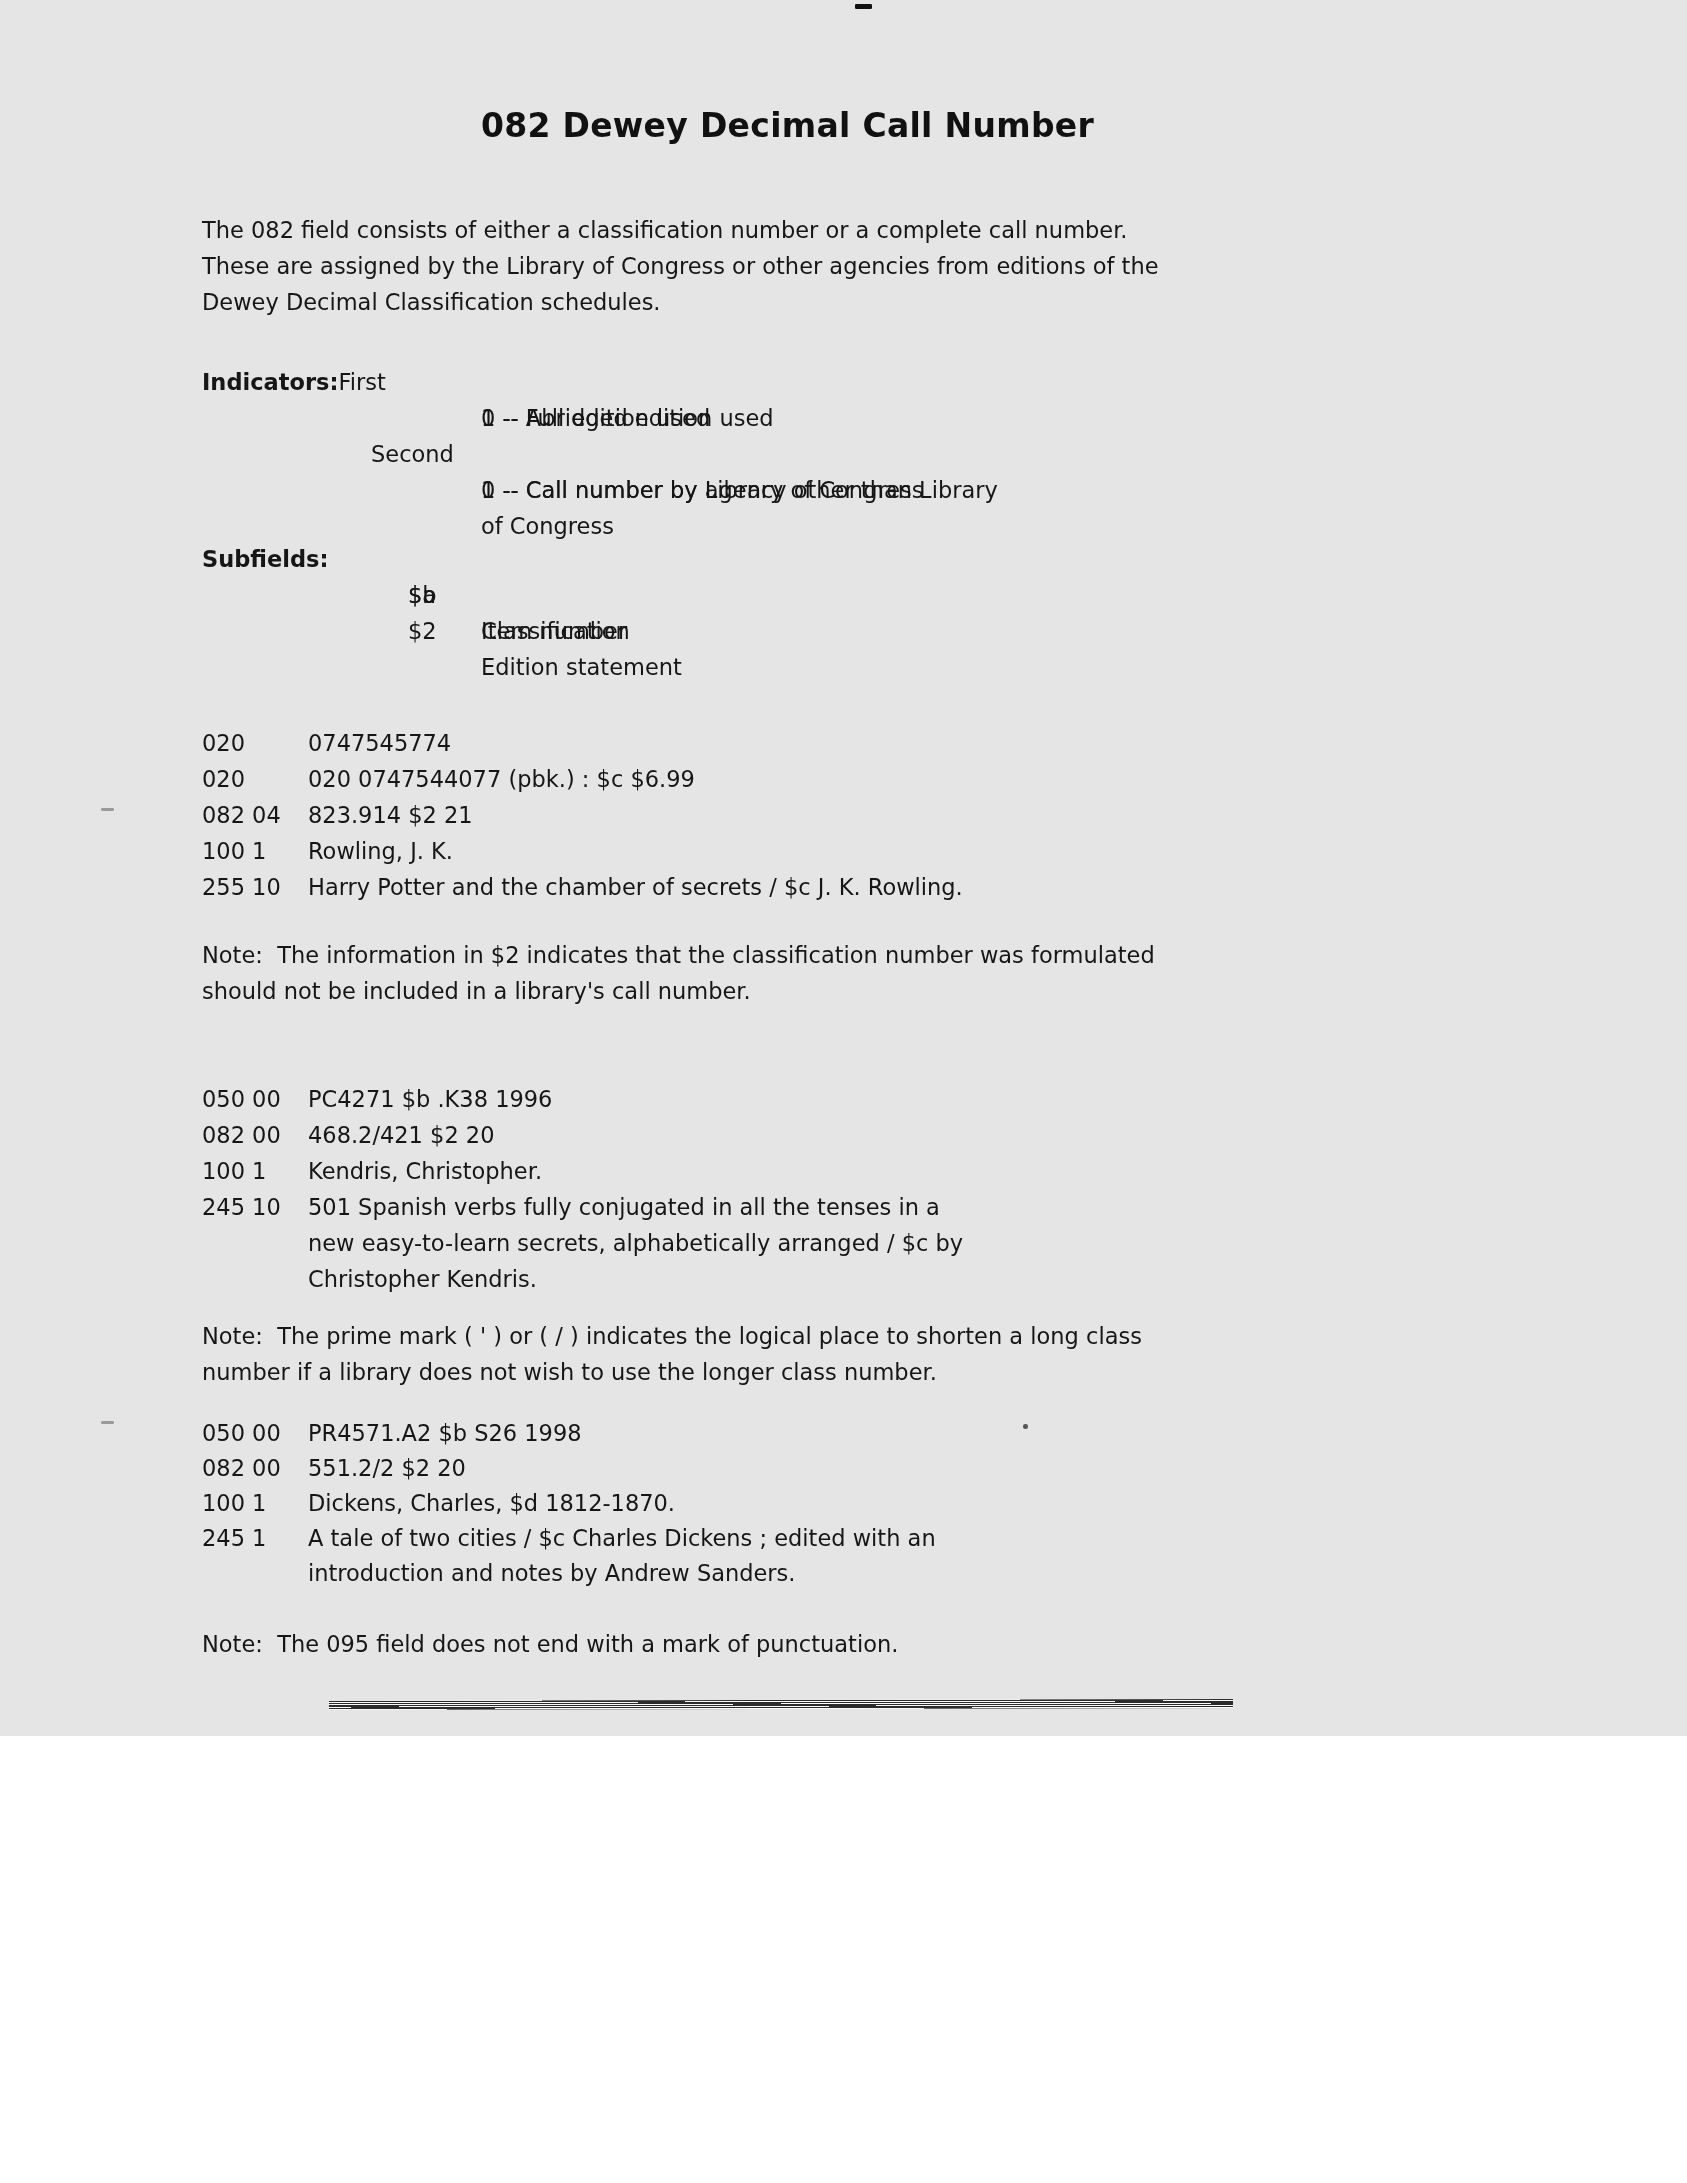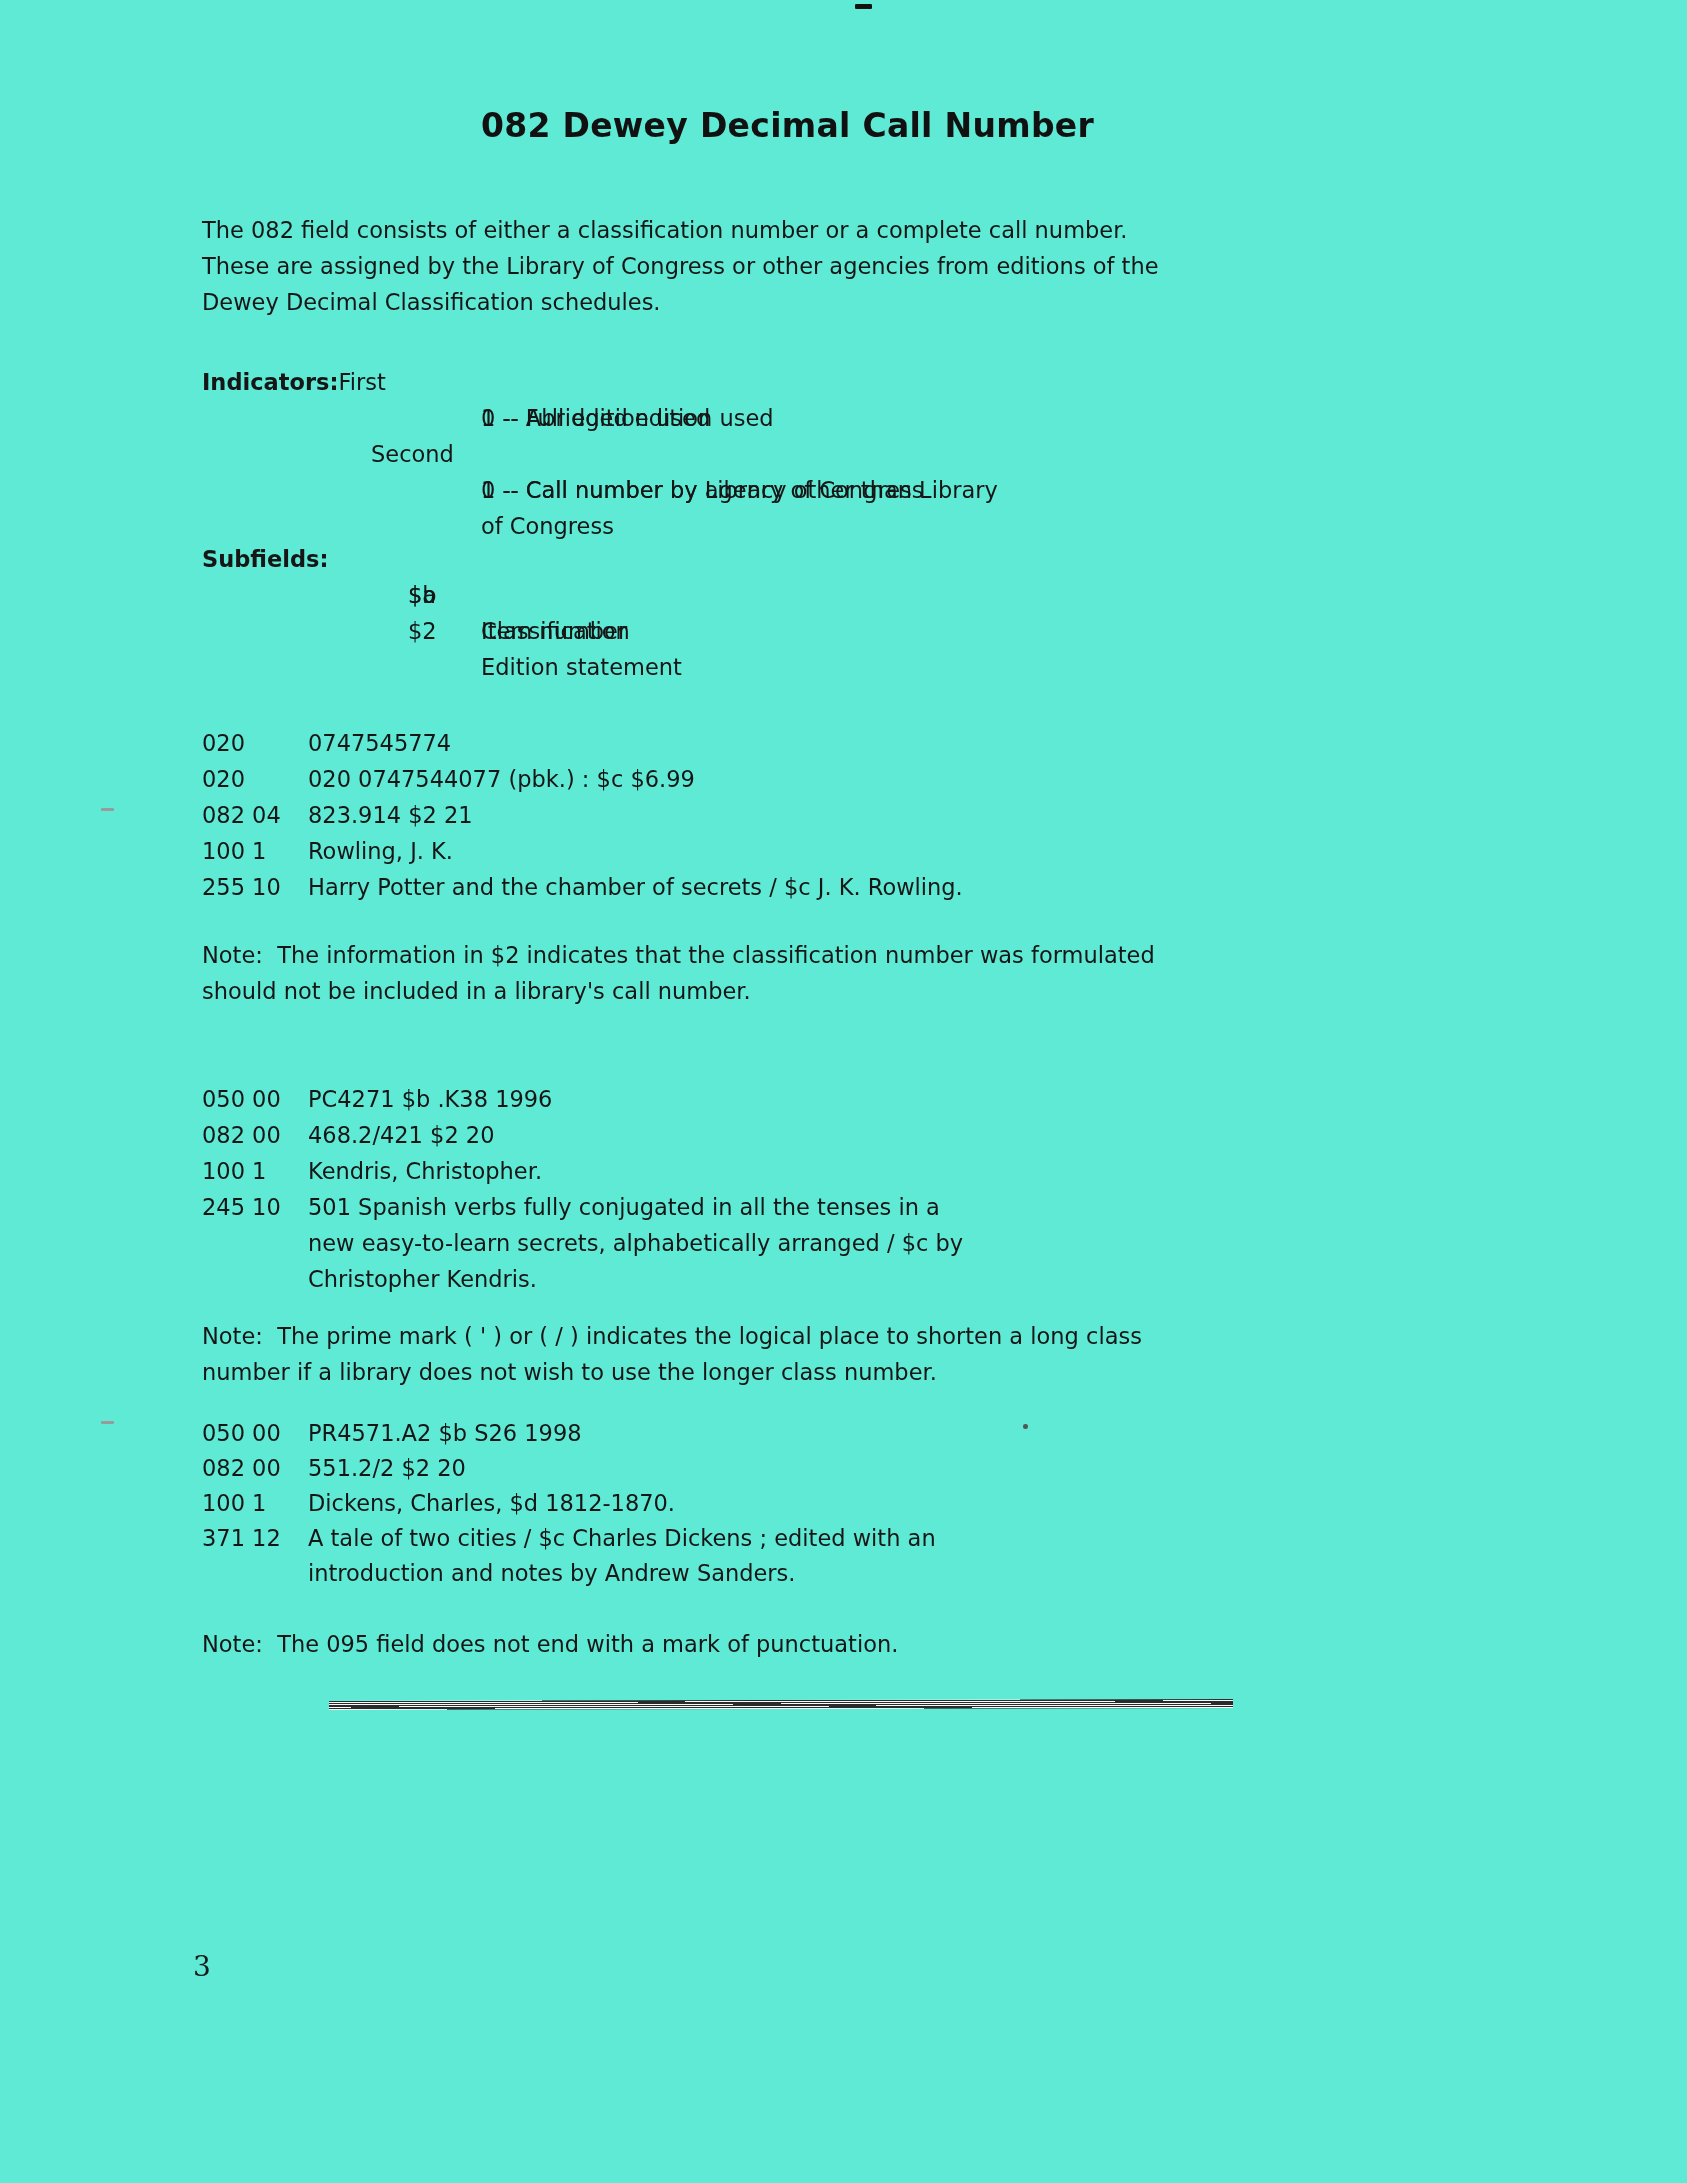--- a/index.html
+++ b/index.html
@@ -1,19 +1,19 @@
 <!DOCTYPE html>
 <html style="font-size:10.6px"><head>
 <meta charset="utf-8">
 <style>
   html,body { margin:0; padding:0; background:#ffffff; }
   .page {
     position:relative;
-    width:1687px; height:2183px;
-    background:#5eead4;
+    width:1687px; height:1736px;
+    background:#e5e5e5;
     font-family:"DejaVu Sans", sans-serif;
     font-size:22.5px;
     color:#161616;
     overflow:hidden;
   }
   .bold { font-weight:bold; }
 
   
   .title {
     position:absolute; left:202px; top:106px; width:1171px;
@@ -189,21 +189,21 @@
     </div>
     <div class="rrow">
       <span class="tag">082 00</span>
       <span class="rc">551.2/2 $2 20</span>
     </div>
     <div class="rrow">
       <span class="tag">100 1</span>
       <span class="rc">Dickens, Charles, $d 1812-1870.</span>
     </div>
     <div class="rrow">
-      <span class="tag">371 12</span>
+      <span class="tag">245 1</span>
       <span class="rc">A tale of two cities / $c Charles Dickens ; edited with an</span>
     </div>
     <div class="rrow">
       <span class="rc">introduction and notes by Andrew Sanders.</span>
     </div>
   </div>
 
   <div class="blk" style="top:1626px;">
     <div class="line">Note:  The 095 field does not end with a mark of punctuation.</div>
   </div>

